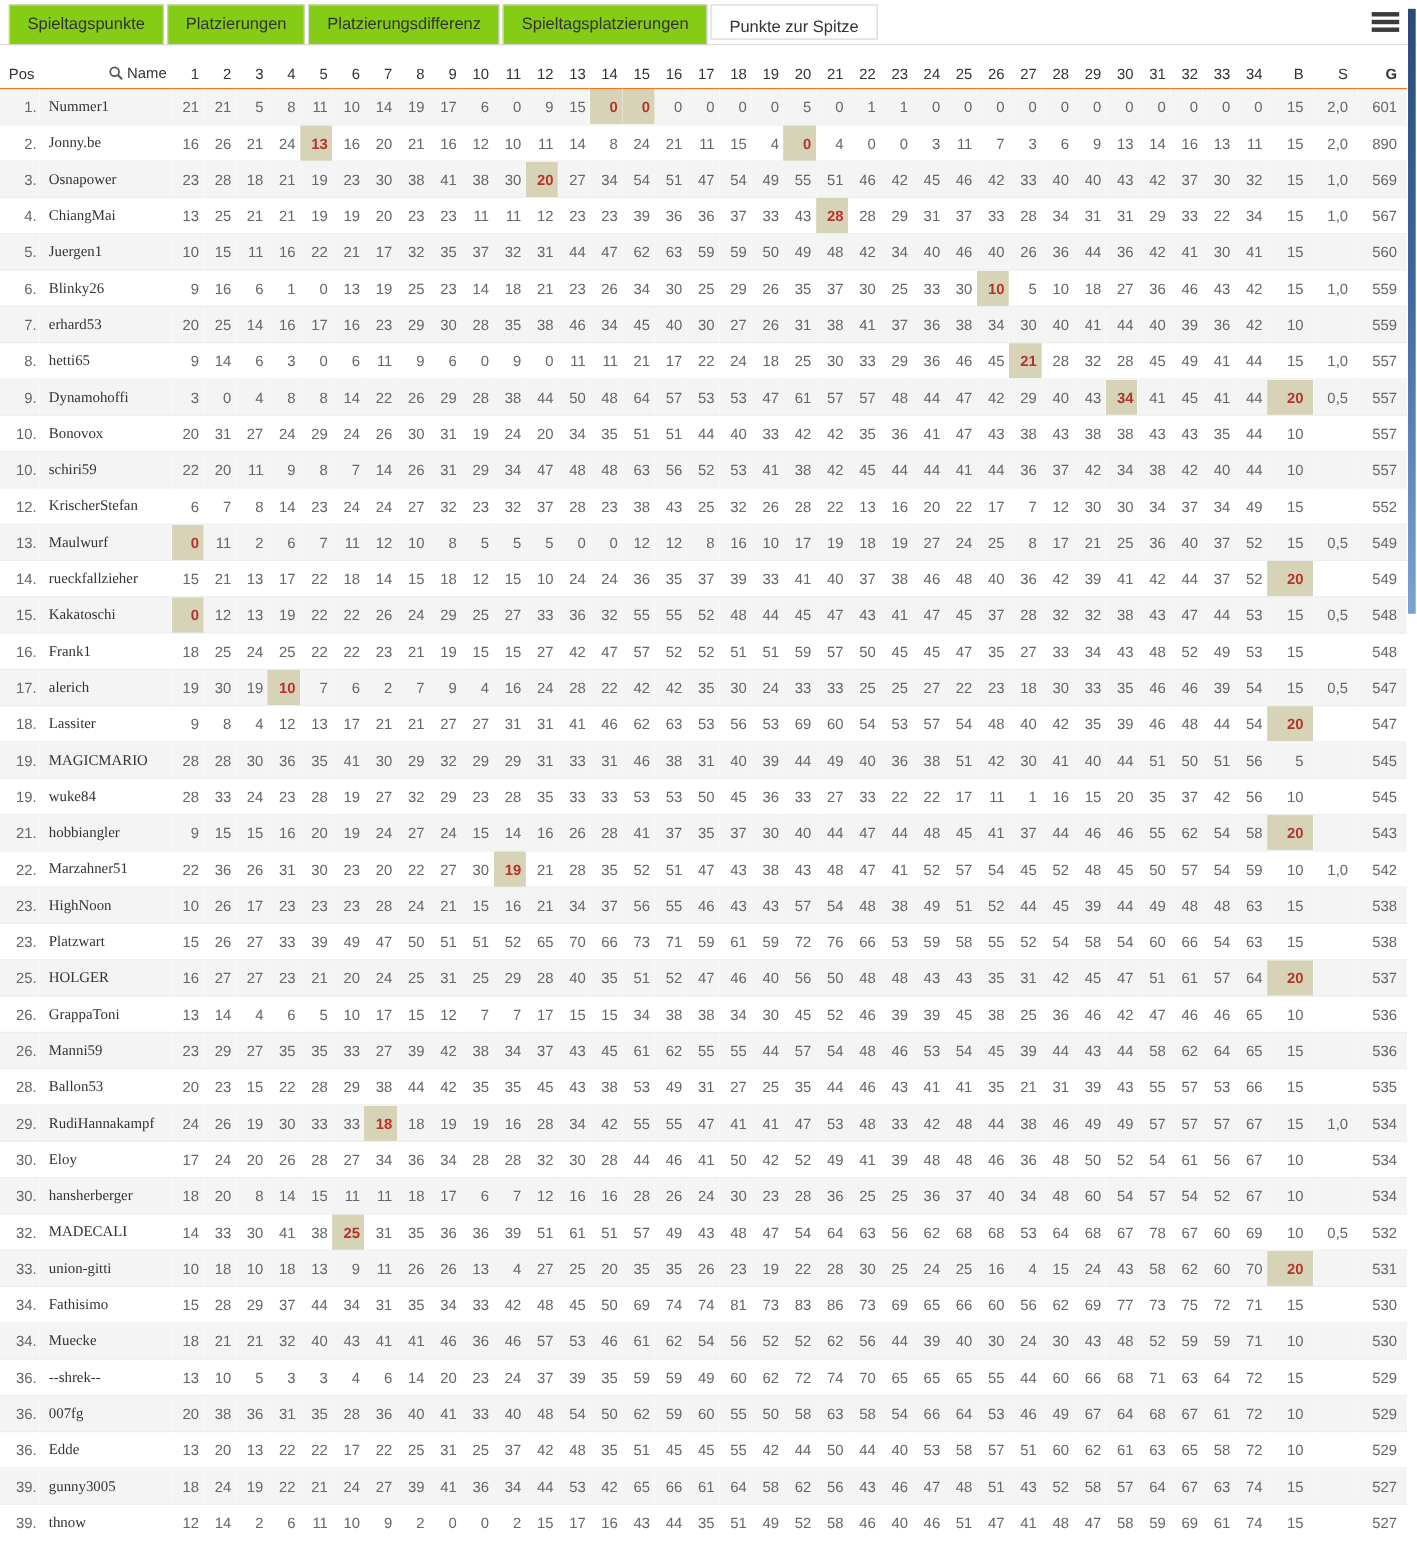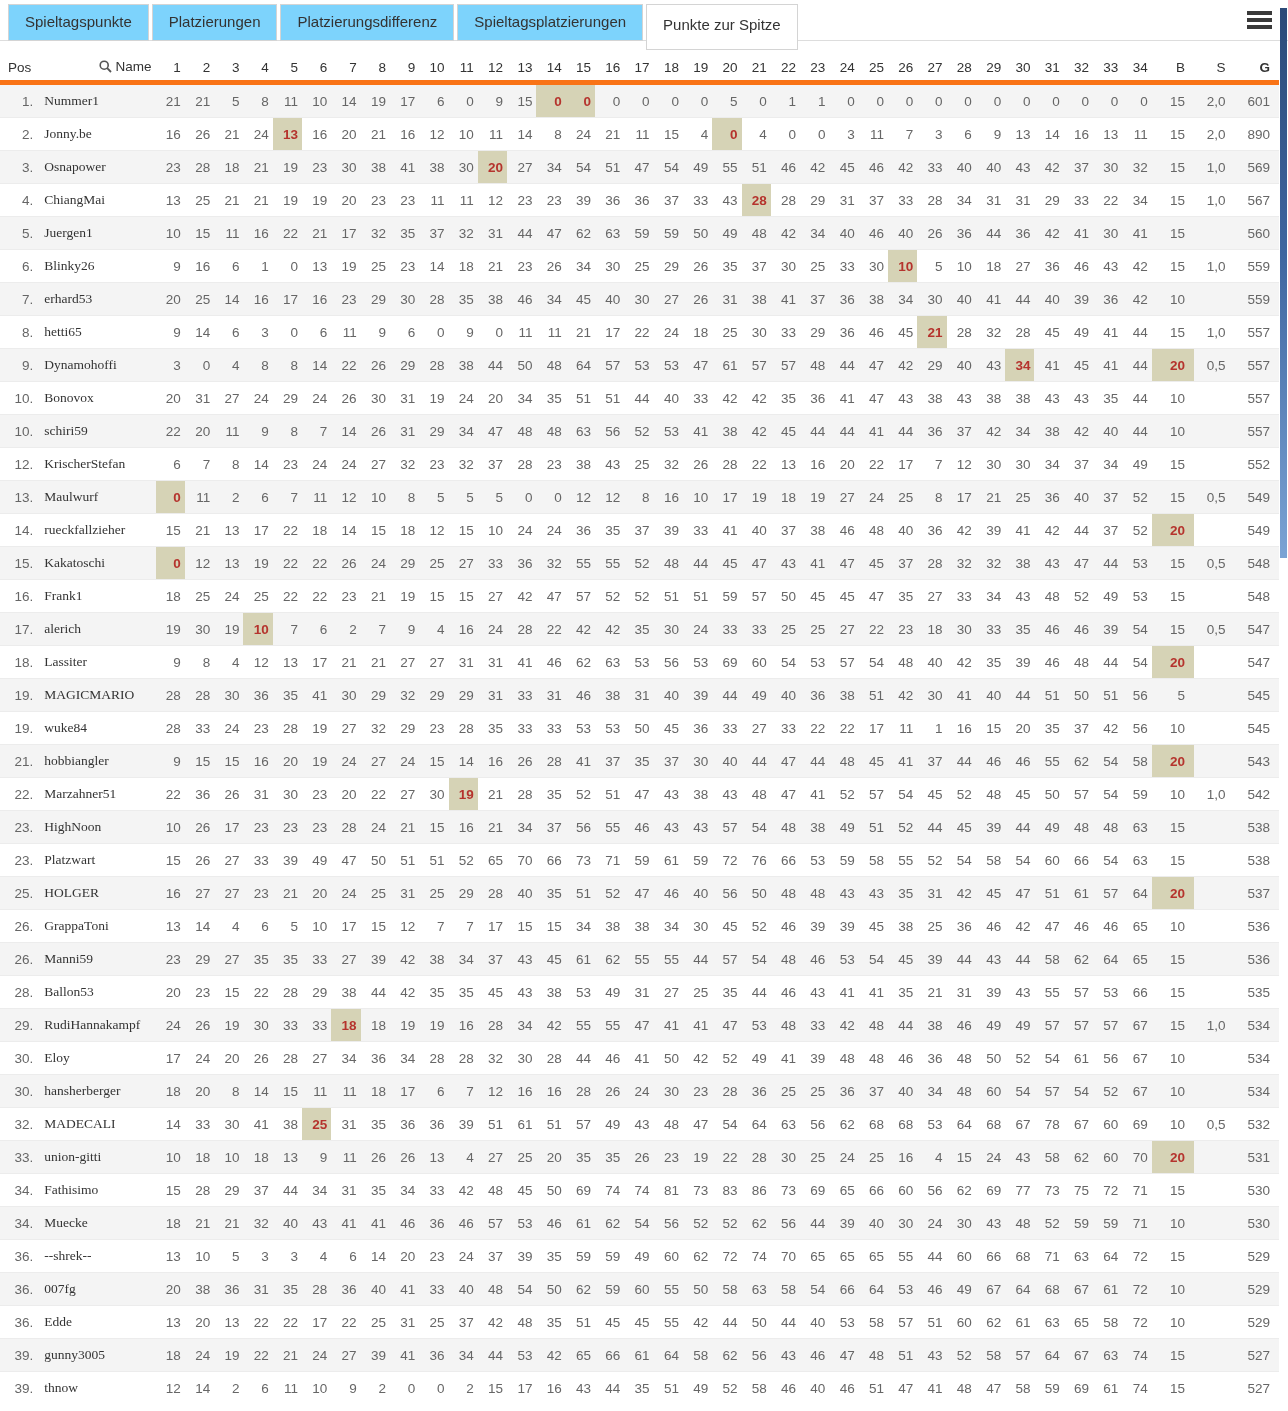--- a/index.html
+++ b/index.html
@@ -3,43 +3,43 @@
 <meta charset="utf-8">
 <style>
   html,body{margin:0;padding:0;background:#fff;width:1288px;overflow:hidden;
     font-family:"Liberation Sans","DejaVu Sans",sans-serif;-webkit-font-smoothing:antialiased;}
   .page{position:relative;width:1288px;height:1411px;}
 
   
   .tabbar{position:relative;height:47px;padding-left:8px;box-sizing:border-box;}
   .tabbar-line{position:absolute;left:0;right:0;top:40px;height:1px;background:#ddd;z-index:0;}
   .tabs{position:absolute;top:4px;left:8px;display:flex;z-index:1;}
-  .tab{background:#7dd3fc;border:1px solid #d4d4d4;color:#333;font-size:15px;
+  .tab{background:#84cc16;border:1px solid #d4d4d4;color:#333;font-size:15px;
        padding:8px 16px 9px 16px;margin-right:3px;white-space:nowrap;height:37px;
        box-sizing:border-box;cursor:pointer;}
-  .tab.active{background:#fff;height:46px;padding-top:11px;border-color:#d4d4d4;z-index:2;}
+  .tab.active{background:#fff;height:32px;padding-top:11px;border-color:#d4d4d4;z-index:2;}
 
   
   .menu-btn{position:absolute;right:16px;top:11px;width:25px;height:19px;cursor:pointer;z-index:3;}
   .menu-btn span{display:block;height:3.5px;background:#3a3a3a;margin-bottom:3.5px;}
 
   
   .scroll-thumb{position:absolute;right:1px;top:8px;width:7px;height:550px;z-index:4;
     background:linear-gradient(180deg,#2c4a78 0%,#3f66a0 45%,#7ba3d4 100%);}
 
   
   table{border-collapse:collapse;table-layout:fixed;width:1279px;margin-top:10px;}
   th,td{overflow:hidden;white-space:nowrap;}
   thead th{font-weight:normal;color:#333;font-size:13.5px;text-align:right;padding:2px 4px 4px 0;}
   th.group{text-align:left;padding-left:8px;padding-bottom:0;}
   th.pos-h{text-align:left;padding-left:8px;}
   th.name-h{text-align:right;padding-left:2px;}
   th.g-h{font-weight:bold;padding-right:9px;}
   th.b-h,th.s-h{padding-right:9px;}
-  tr.colhead{border-bottom:5px solid #f97316;}
+  tr.colhead{border-bottom:1px solid #f97316;}
   tbody tr{border-top:1px solid #ececec;}
   tbody tr:nth-child(odd){background:#f4f4f4;}
   tbody td{height:32px;font-size:13.5px;color:#666;text-align:right;padding:0 4px 0 0;}
   td.pos{color:#666;padding-right:3px;}
   td.name{text-align:left;color:#333;padding-left:8px;font-family:Liberation Serif, serif;}
   td.b,td.s,td.g{padding-right:9px;}
   td.hl{background:#d6d3b6;color:#b5332d;font-weight:bold;}
   .search-icon{display:inline-block;vertical-align:-2px;margin-right:4px;}
 </style>
 </head>

